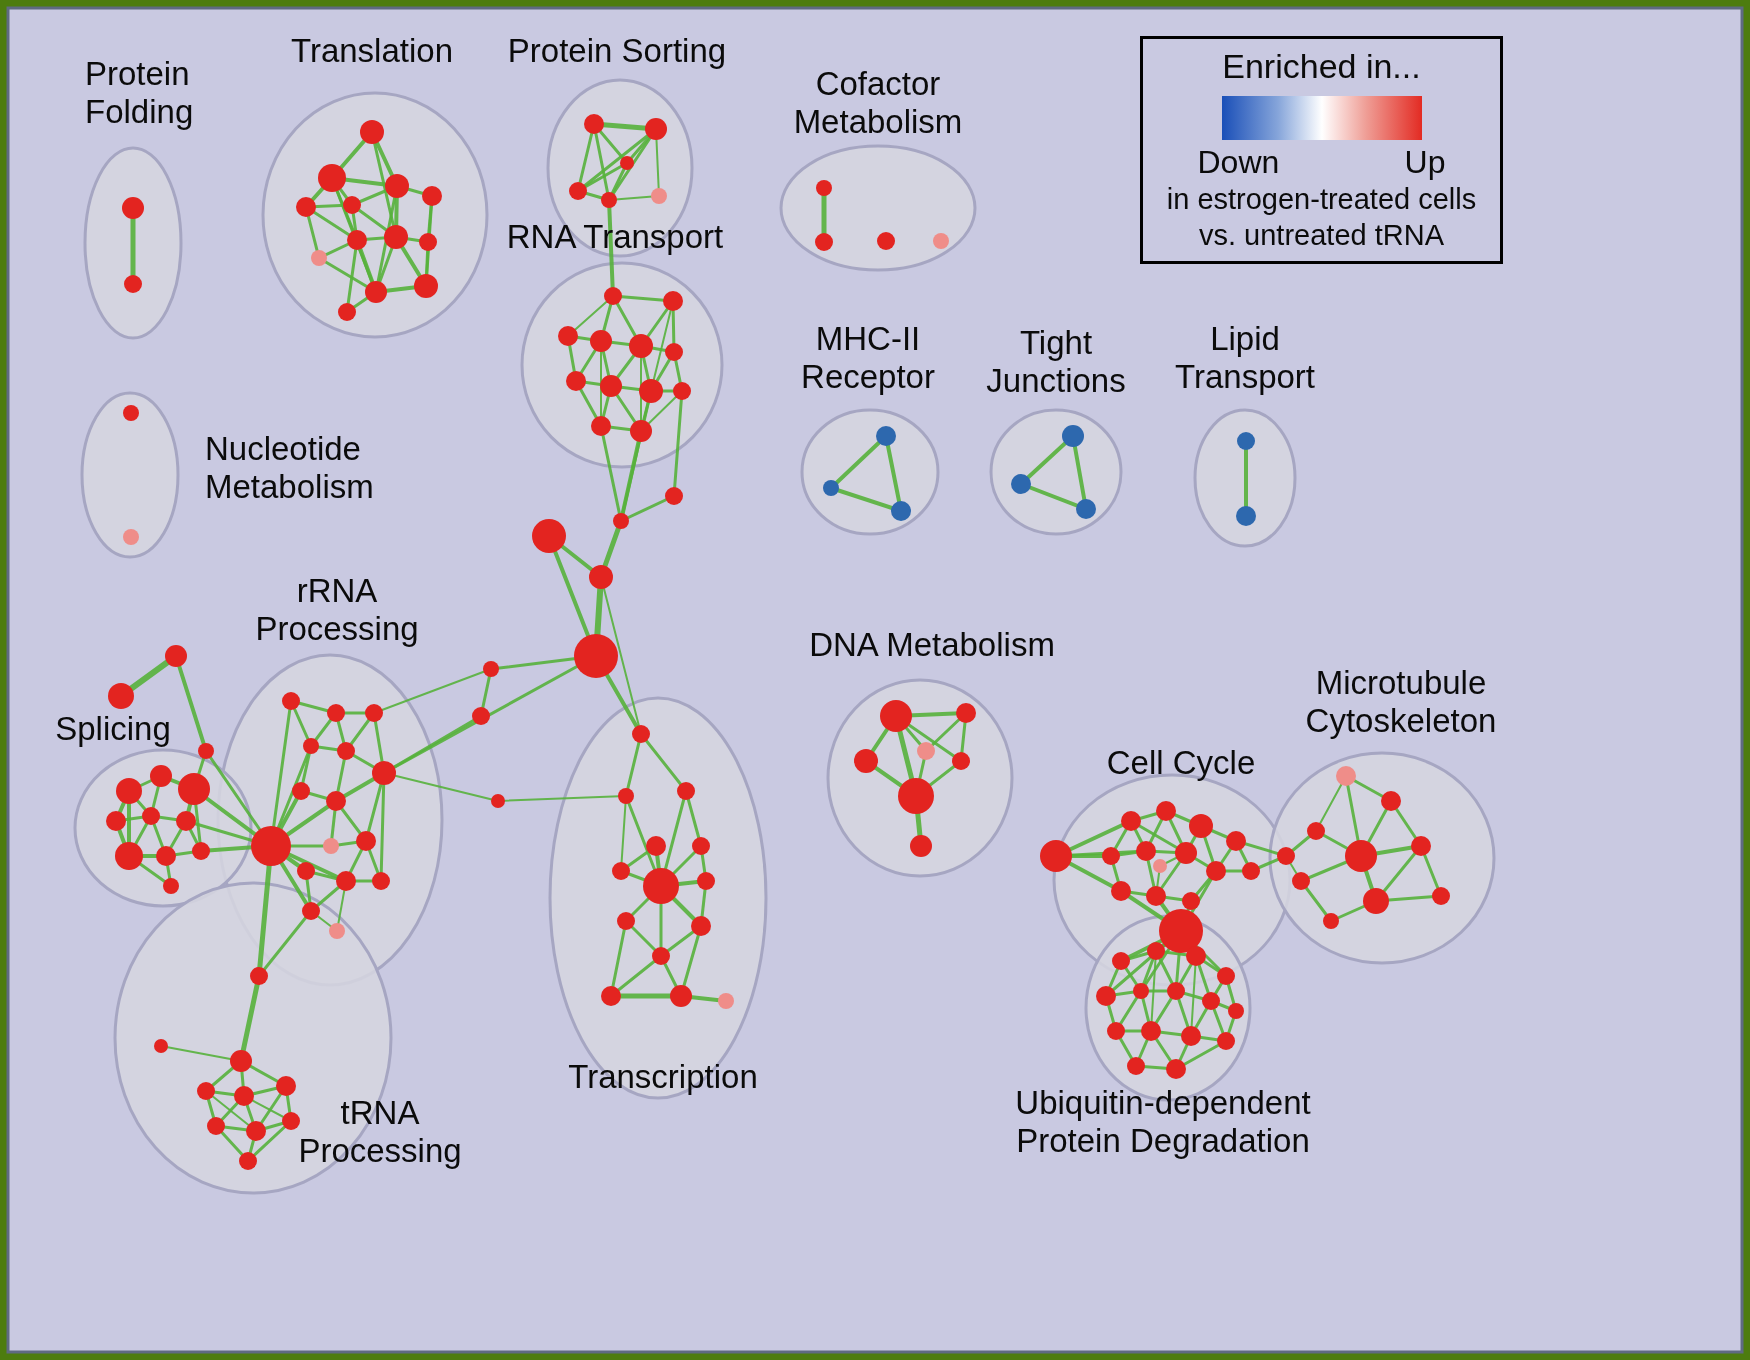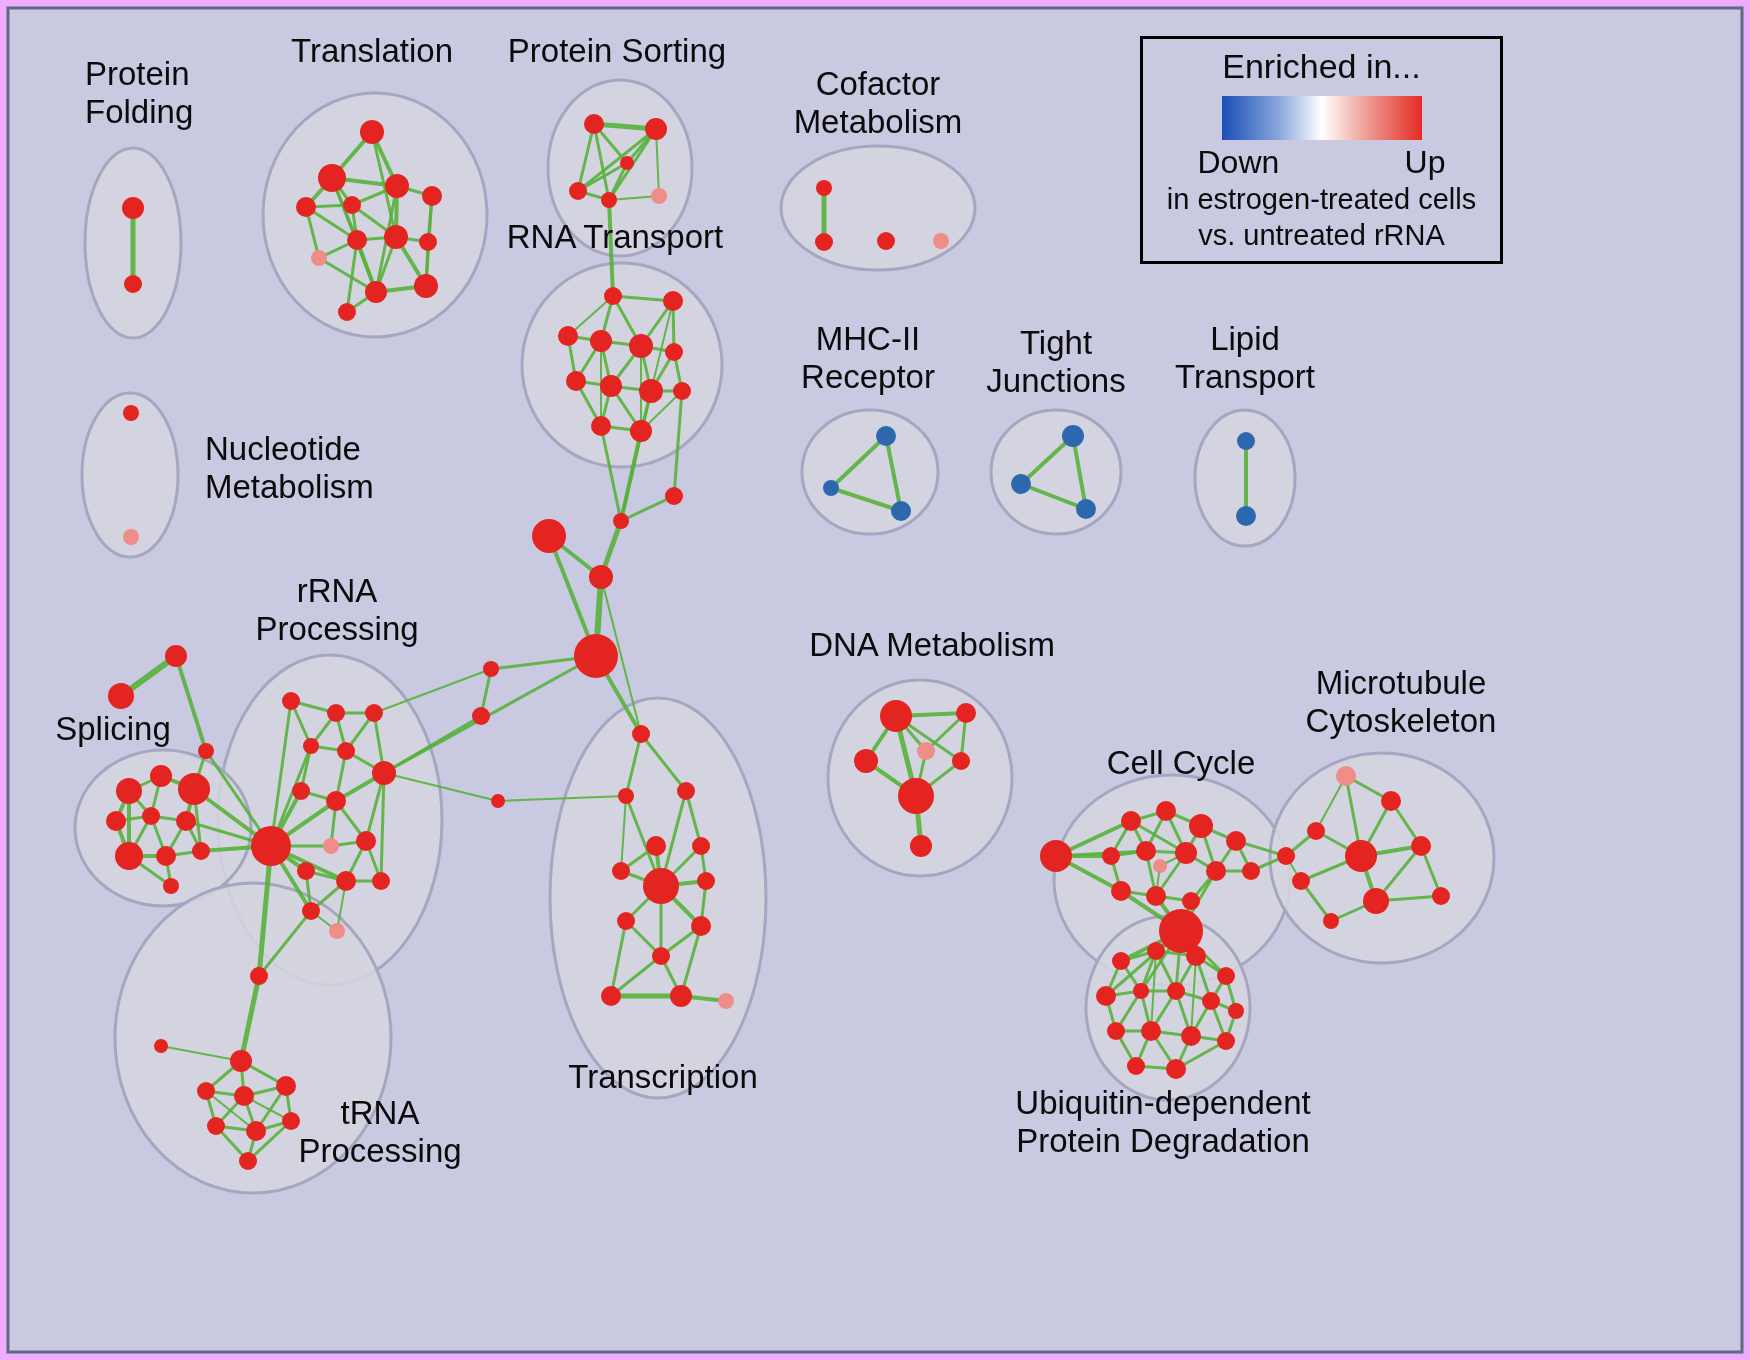--- a/index.html
+++ b/index.html
@@ -1,16 +1,16 @@
 <!DOCTYPE html>
 <html><head>
 <meta charset="utf-8">
 <style>
   html,body{margin:0;padding:0;background:#ffffff;}
-  #stage{position:relative;width:1750px;height:1360px;background:#f0abfc;
+  #stage{position:relative;width:1750px;height:1360px;background:#4d7c0f;
          font-family:"Liberation Sans",sans-serif;text-decoration:underline;}
   #net{position:absolute;left:0;top:0;}
   .cluster{fill:#d5d5df;fill-opacity:.88;stroke:#a6a6c2;stroke-width:3;}
   .cluster-label{font-family:"Liberation Sans",sans-serif;font-size:33px;fill:#0b0b0b;}
   .edge{stroke-linecap:round;stroke-opacity:.9;}
   
   #legend{position:absolute;left:1140px;top:36px;width:363px;height:228px;
           border:3px solid #000000;box-sizing:border-box;background:transparent;
           display:flex;flex-direction:column;align-items:center;}
   #legend .title{font-size:34px;color:#0b0b0b;margin-top:8px;}
@@ -542,15 +542,15 @@
   </svg>
 
   <div id="legend">
     <div class="title">Enriched in...</div>
     <div class="bar"></div>
     <div class="ends">
       <span>Down</span>
       <span>Up</span>
     </div>
     <div class="sub">in estrogen-treated cells</div>
-    <div class="sub">vs. untreated rRNA</div>
+    <div class="sub">vs. untreated tRNA</div>
   </div>
 </div>
 
 </body></html>

